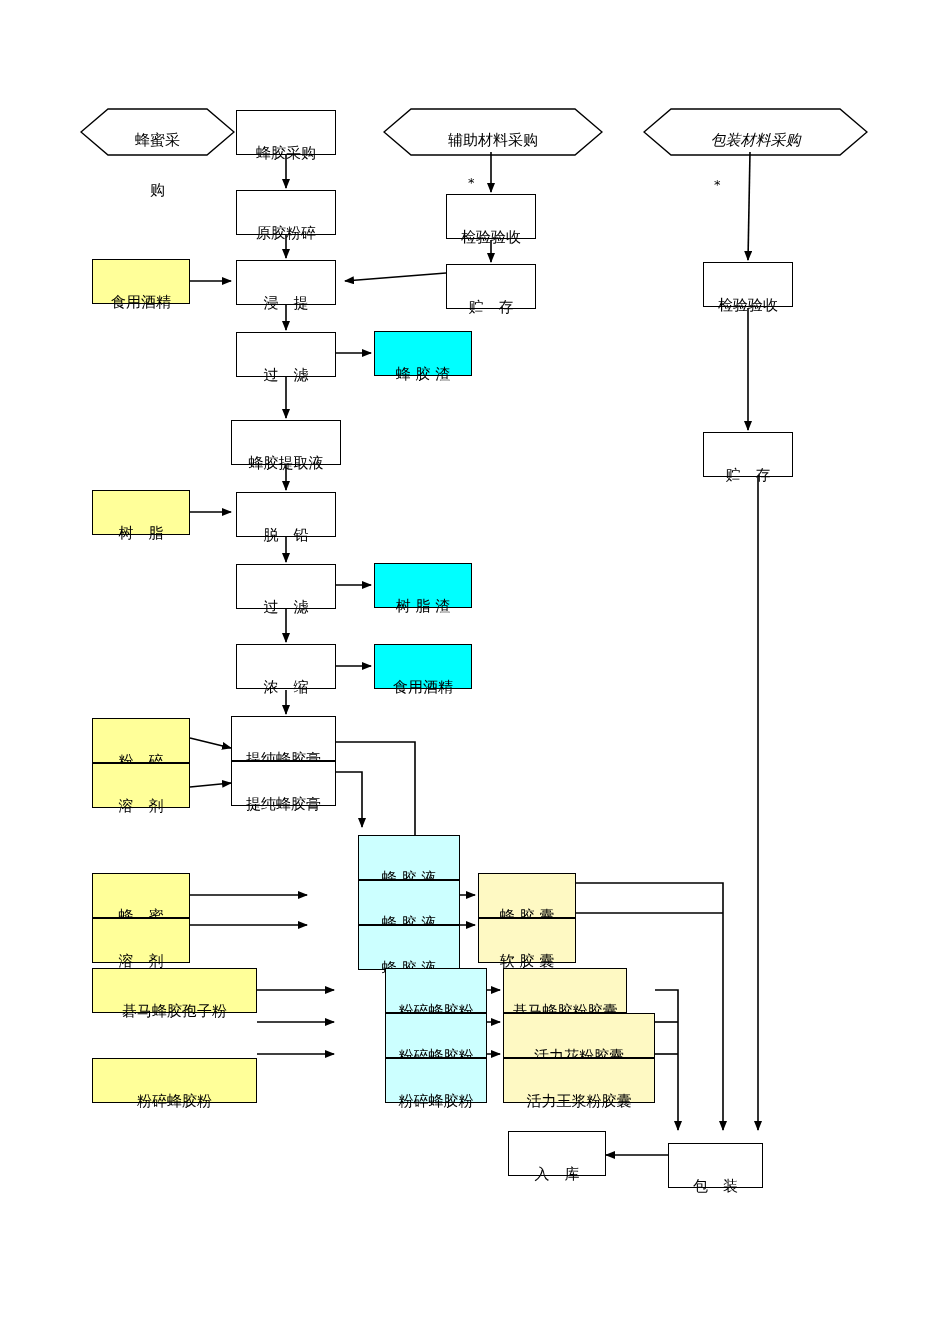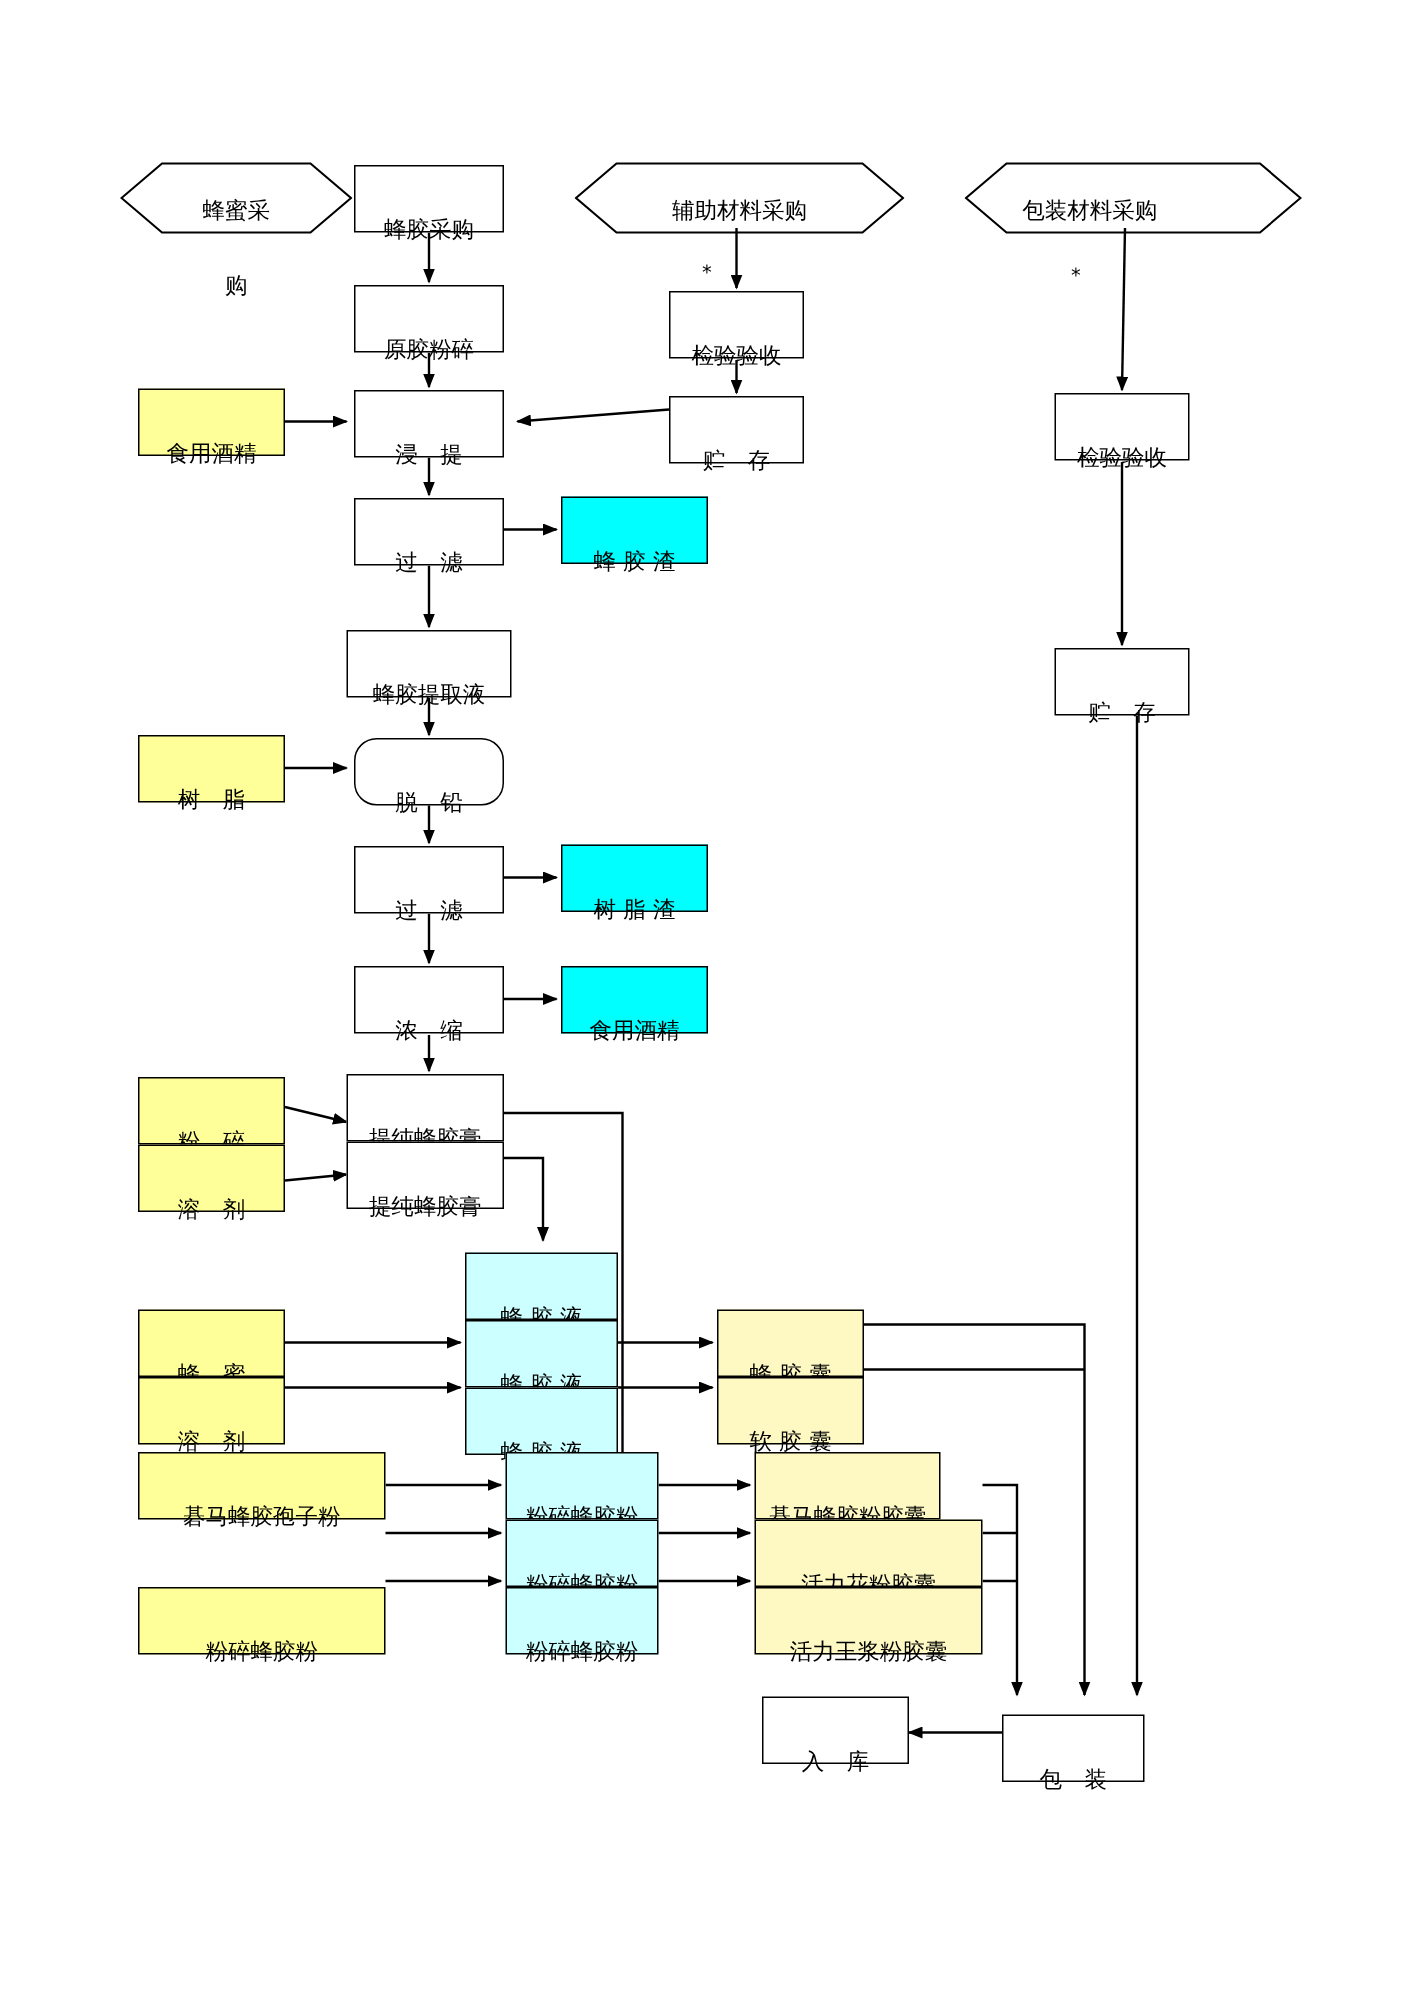--- a/index.html
+++ b/index.html
@@ -27,21 +27,21 @@
     line-height:15px;
     color:#000000;
     letter-spacing:0px;
     z-index:6;
   }
   
   .node .cap.inset{bottom:-7px;}
 
   .yellow{background:#ffff99;}
   .cyan{background:#00ffff;}
-  .paleblue{background:#ccffff;}
+  .paleblue{background:#ccffff;margin-left:48px;}
   .teal{background:#fef9c3;}
 
   .hexbox{position:absolute;z-index:2;}
   .hexbox svg{display:block;}
   .hexlabel{
     position:absolute;left:0;right:0;text-align:center;
     font-size:15px;line-height:15px;white-space:nowrap;z-index:6;
   }
   .freetext{
     position:absolute;font-size:15px;line-height:15px;
@@ -146,21 +146,21 @@
       <polygon points="28,1 192,1 219,24 192,47 28,47 1,24" fill="none" stroke="#000" stroke-width="1.4"></polygon>
     </svg>
   </div>
   <div class="hexlabel" style="left:383px;top:133px;width:220px;">辅助材料采购</div>
 
   <div class="hexbox" style="left:643px;top:108px;width:225px;height:48px;">
     <svg width="225" height="48" viewBox="0 0 225 48" xmlns="http://www.w3.org/2000/svg">
       <polygon points="28,1 197,1 224,24 197,47 28,47 1,24" fill="none" stroke="#000" stroke-width="1.4"></polygon>
     </svg>
   </div>
-  <div class="hexlabel" style="left:614px;top:133px;width:225px;">包装材料采购</div>
+  <div class="hexlabel" style="left:643px;top:133px;width:225px;font-style:italic;">包装材料采购</div>
 
   <div class="star" style="left:714px;top:178px;">*</div>
   <div class="star" style="left:468px;top:176px;">*</div>
 
   <div class="node" style="left:236px;top:110px;width:100px;height:45px;">
     <span class="cap inset">蜂胶采购</span>
   </div>
 
   <div class="node" style="left:236px;top:190px;width:100px;height:45px;">
     <span class="cap inset">原胶粉碎</span>
@@ -183,21 +183,21 @@
   </div>
 
   <div class="node" style="left:231px;top:420px;width:110px;height:45px;">
     <span class="cap inset">蜂胶提取液</span>
   </div>
 
   <div class="node yellow" style="left:92px;top:490px;width:98px;height:45px;">
     <span class="cap inset">树　脂</span>
   </div>
 
-  <div class="node" style="left:236px;top:492px;width:100px;height:45px;border-radius:15px;">
+  <div class="node" style="left:236px;top:492px;width:100px;height:45px;">
     <span class="cap inset">脱　铅</span>
   </div>
 
   <div class="node" style="left:236px;top:564px;width:100px;height:45px;">
     <span class="cap inset">过　滤</span>
   </div>
 
   <div class="node cyan" style="left:374px;top:563px;width:98px;height:45px;">
     <span class="cap inset">树 脂 渣</span>
   </div>

